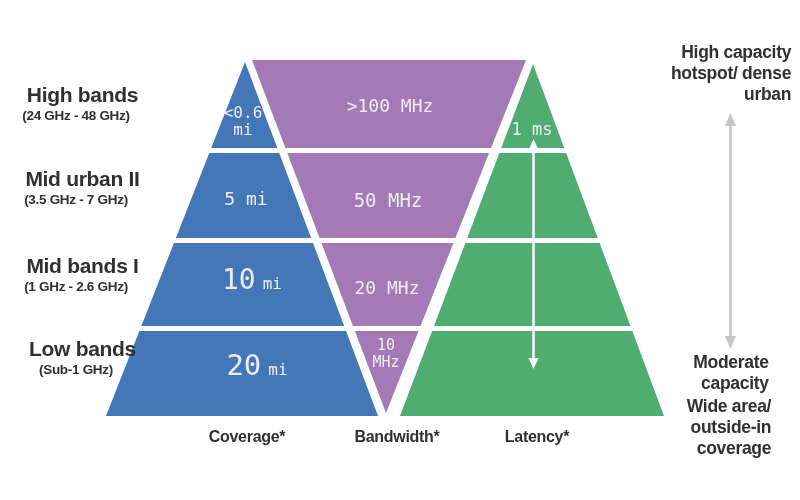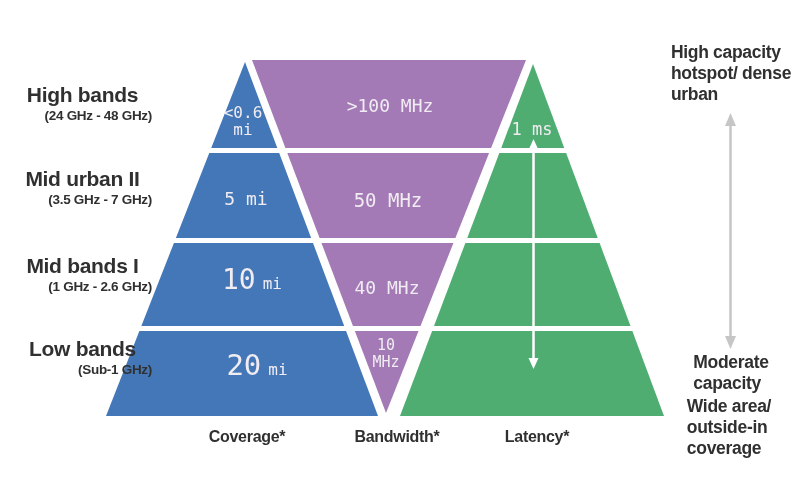--- a/index.html
+++ b/index.html
@@ -2,26 +2,26 @@
 <html><head>
 <meta charset="utf-8">
 <style>
   html,body{margin:0;padding:0;background:#fff;}
   .stage{position:relative;width:800px;height:500px;background:#ffffff;overflow:hidden;
          font-family:"Liberation Sans",sans-serif;}
   svg{position:absolute;left:0;top:0;}
   .dark{color:#303030;font-weight:bold;font-family:"Liberation Sans",sans-serif;letter-spacing:-0.3px;}
   .band{position:absolute;left:0;width:152px;text-align:center;}
   .band-name{font-size:21px;line-height:22px;padding-left:13px;}
-  .band-range{font-size:13.5px;line-height:15px;margin-top:2px;text-align:right;}
+  .band-range{font-size:13.5px;line-height:15px;margin-top:2px;}
   .tri-text{position:absolute;transform:translateX(-50%);color:#f0ecf2;text-align:center;
             white-space:nowrap;font-family:"DejaVu Sans Mono",monospace;}
   .unit{font-size:16px;margin-left:7px;}
   .col-label{position:absolute;transform:translateX(-50%);font-size:16px;white-space:nowrap;}
-  .note{position:absolute;transform:translateX(-50%);text-align:left;font-size:17.5px;
+  .note{position:absolute;transform:translateX(-50%);text-align:right;font-size:17.5px;
         line-height:21px;white-space:nowrap;}
 </style>
 </head>
 <body>
 
 <div class="stage">
 
   <svg width="800" height="500" viewBox="0 0 800 500">
     <polygon points="245,62 378,416 106,416" fill="#4377b7"></polygon>
     <polygon points="252,60 526,60 386,413" fill="#a37ab6"></polygon>
@@ -68,21 +68,21 @@
   <div class="tri-text" style="left:246px;top:188px;font-size:18px">5 mi</div>
   <div class="tri-text" style="left:252px;top:263px">
     <span style="font-size:28px">10</span><span class="unit">mi</span>
   </div>
   <div class="tri-text" style="left:257px;top:348px">
     <span style="font-size:29px">20</span><span class="unit">mi</span>
   </div>
 
   <div class="tri-text" style="left:390px;top:95px;font-size:18px">&gt;100 MHz</div>
   <div class="tri-text" style="left:388px;top:189px;font-size:19px">50 MHz</div>
-  <div class="tri-text" style="left:387px;top:277px;font-size:18px">40 MHz</div>
+  <div class="tri-text" style="left:387px;top:277px;font-size:18px">20 MHz</div>
   <div class="tri-text" style="left:386px;top:337px;font-size:15px;line-height:17px">
     <div>10</div>
     <div>MHz</div>
   </div>
 
   <div class="tri-text" style="left:532px;top:119px;font-size:17px">1 ms</div>
 
   <div class="col-label dark" style="left:247px;top:428px">Coverage*</div>
   <div class="col-label dark" style="left:397px;top:428px">Bandwidth*</div>
   <div class="col-label dark" style="left:537px;top:428px">Latency*</div>

